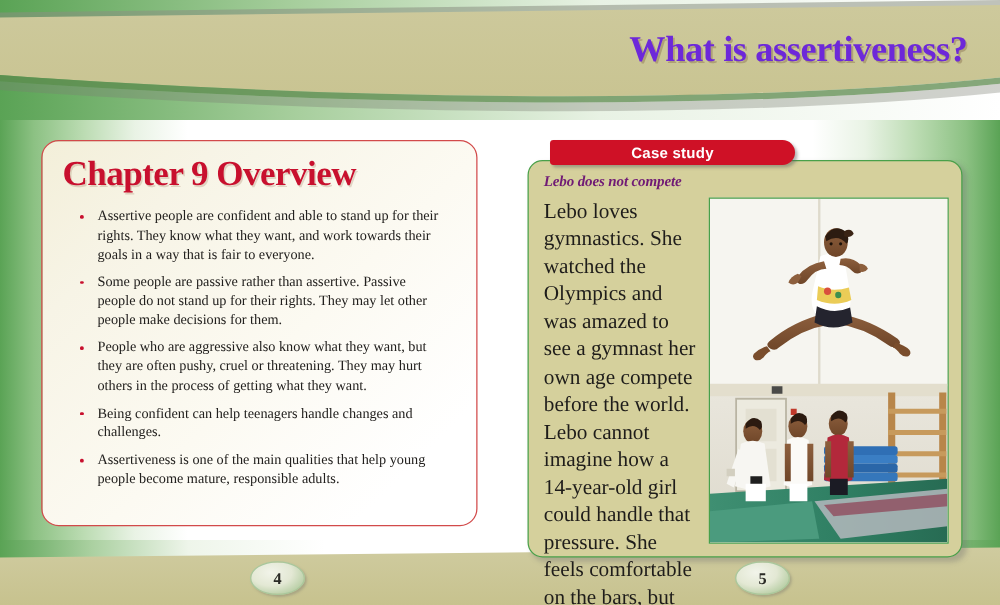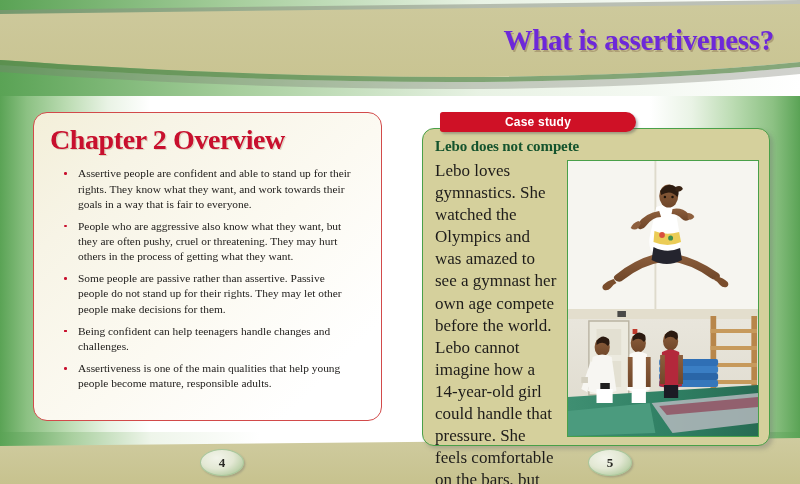--- a/index.html
+++ b/index.html
@@ -149,22 +149,23 @@
     border-radius: 12px;
     background: #d5d09c;
     box-sizing: border-box;
     padding: 8px 10px 10px 10px;
     box-shadow: 3px 3px 4px rgba(110,110,110,0.35);
     z-index: 2;
   }
   .case-heading {
     font-family: "Liberation Serif", serif;
     font-weight: bold;
-    font-size: 15px;
-    color: #14532d;
+    font-style: italic;
+    font-size: 12px;
+    color: #701a75;
     margin: 1px 0 5px 2px;
     letter-spacing: -0.1px;
   }
   .case-body {
     display: flex;
     gap: 8px;
   }
   .case-text {
     width: 124px;
     flex: 0 0 124px;
@@ -233,33 +234,33 @@
     <path d="M0,10 L800,0 L800,8 L0,18 Z" fill="#8a8f82" opacity="0.55"></path>
     <path d="M0,14 L800,4 L800,62 C560,86 250,78 0,60 Z" fill="url(#khaki)"></path>
     <path d="M0,60 C250,78 560,86 800,62 L800,67 C560,91 250,83 0,65 Z" fill="#5c8a4e" opacity="0.75"></path>
     <path d="M0,65 C250,83 560,91 800,67 L800,74 C560,98 250,90 0,72 Z" fill="#7c7f72" opacity="0.35"></path>
   </svg>
 </div>
 
 <div class="header-title">What is assertiveness?</div>
 
 <div class="chapter-box">
-  <div class="chapter-title">Chapter 2 Overview</div>
+  <div class="chapter-title">Chapter 9 Overview</div>
   <ul class="bullet-list">
     <li class="bullet-item">
       <span class="bullet-dot"></span>
       <span>Assertive people are confident and able to stand up for their rights. They know what they want, and work towards their goals in a way that is fair to everyone.</span>
     </li>
     <li class="bullet-item">
       <span class="bullet-dot"></span>
+      <span>Some people are passive rather than assertive. Passive people do not stand up for their rights. They may let other people make decisions for them.</span>
+    </li>
+    <li class="bullet-item">
+      <span class="bullet-dot"></span>
       <span>People who are aggressive also know what they want, but they are often pushy, cruel or threatening. They may hurt others in the process of getting what they want.</span>
-    </li>
-    <li class="bullet-item">
-      <span class="bullet-dot"></span>
-      <span>Some people are passive rather than assertive. Passive people do not stand up for their rights. They may let other people make decisions for them.</span>
     </li>
     <li class="bullet-item">
       <span class="bullet-dot"></span>
     </li>
     <li class="bullet-item">
       <span class="bullet-dot"></span>
       <span>Being confident can help teenagers handle changes and challenges.</span>
     </li>
     <li class="bullet-item">
       <span class="bullet-dot"></span>

